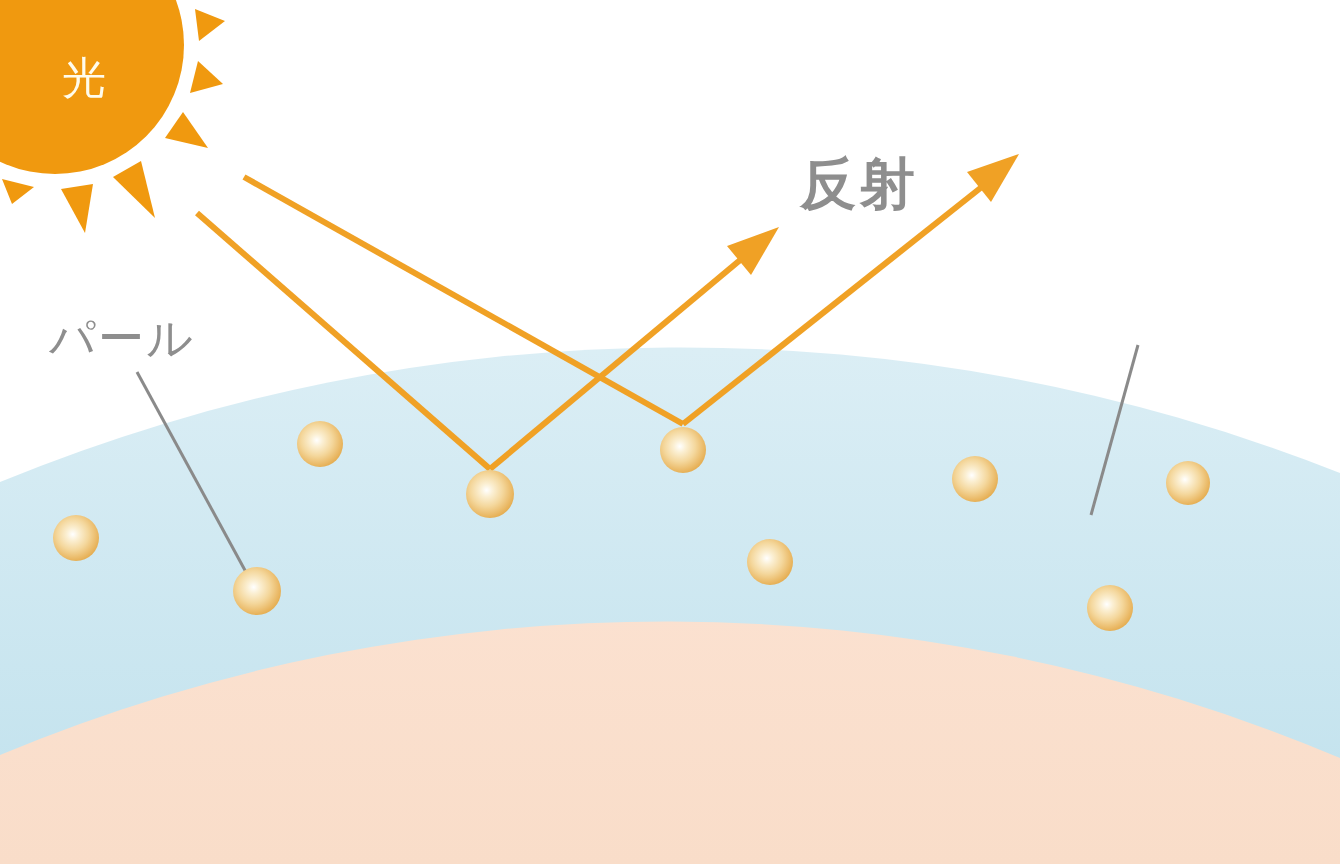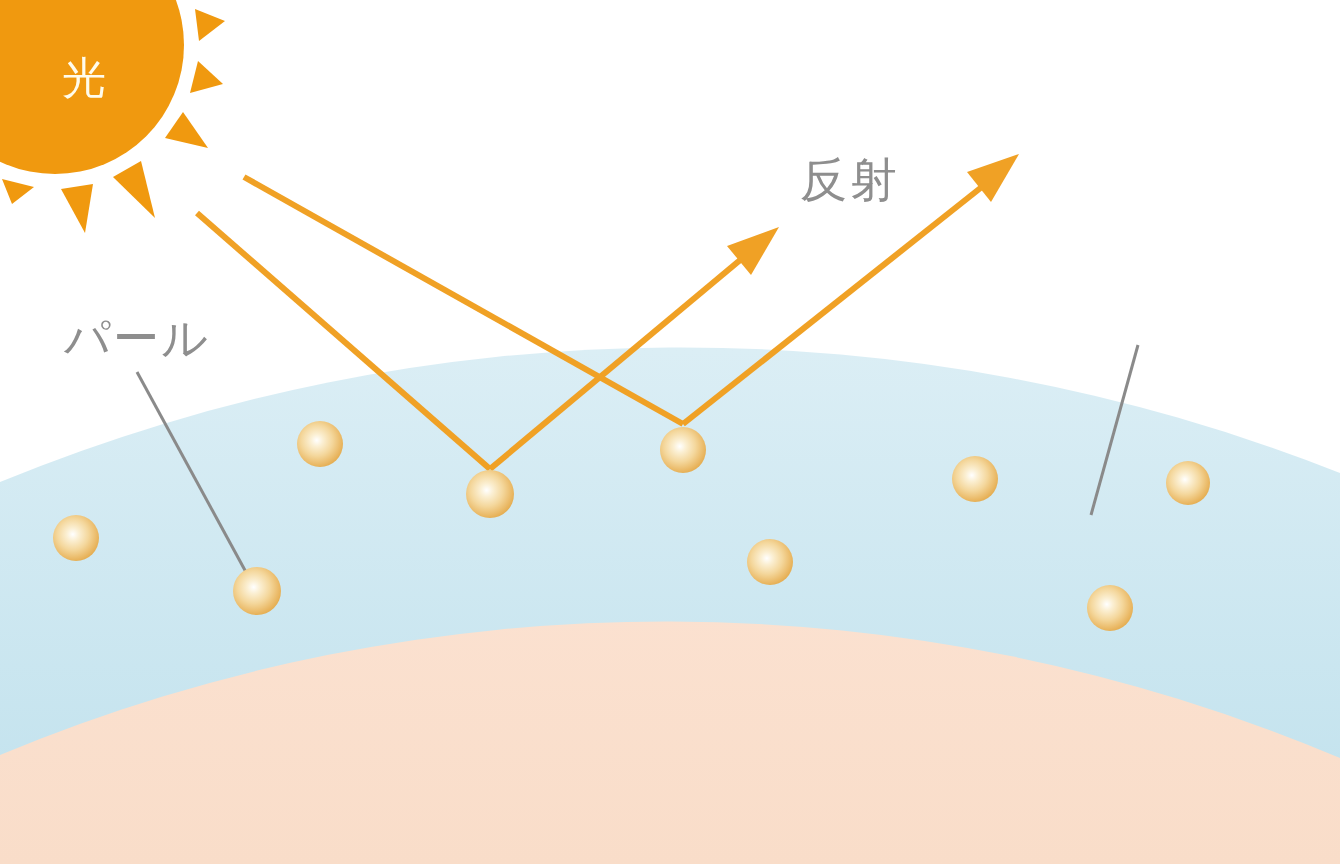--- a/index.html
+++ b/index.html
@@ -19,25 +19,26 @@
   }
   .label-gray{color:#8E8E8E;}
   .label-light{
     left:62px;top:56px;
     font-size:44px;
     color:#FFFCEC;
     font-weight:500;
   }
   .label-reflection{
     left:800px;top:156px;
-    font-size:47px;
+    font-size:56px;
     letter-spacing:3px;
+    font-weight:bold;
   }
   .label-pearl{
-    left:64px;top:315px;
+    left:49px;top:315px;
     font-size:46px;
     letter-spacing:2px;
   }
   .label-oil{
     left:1070px;top:284px;
     font-size:45px;
     letter-spacing:1px;
   }
 </style>
 </head>

